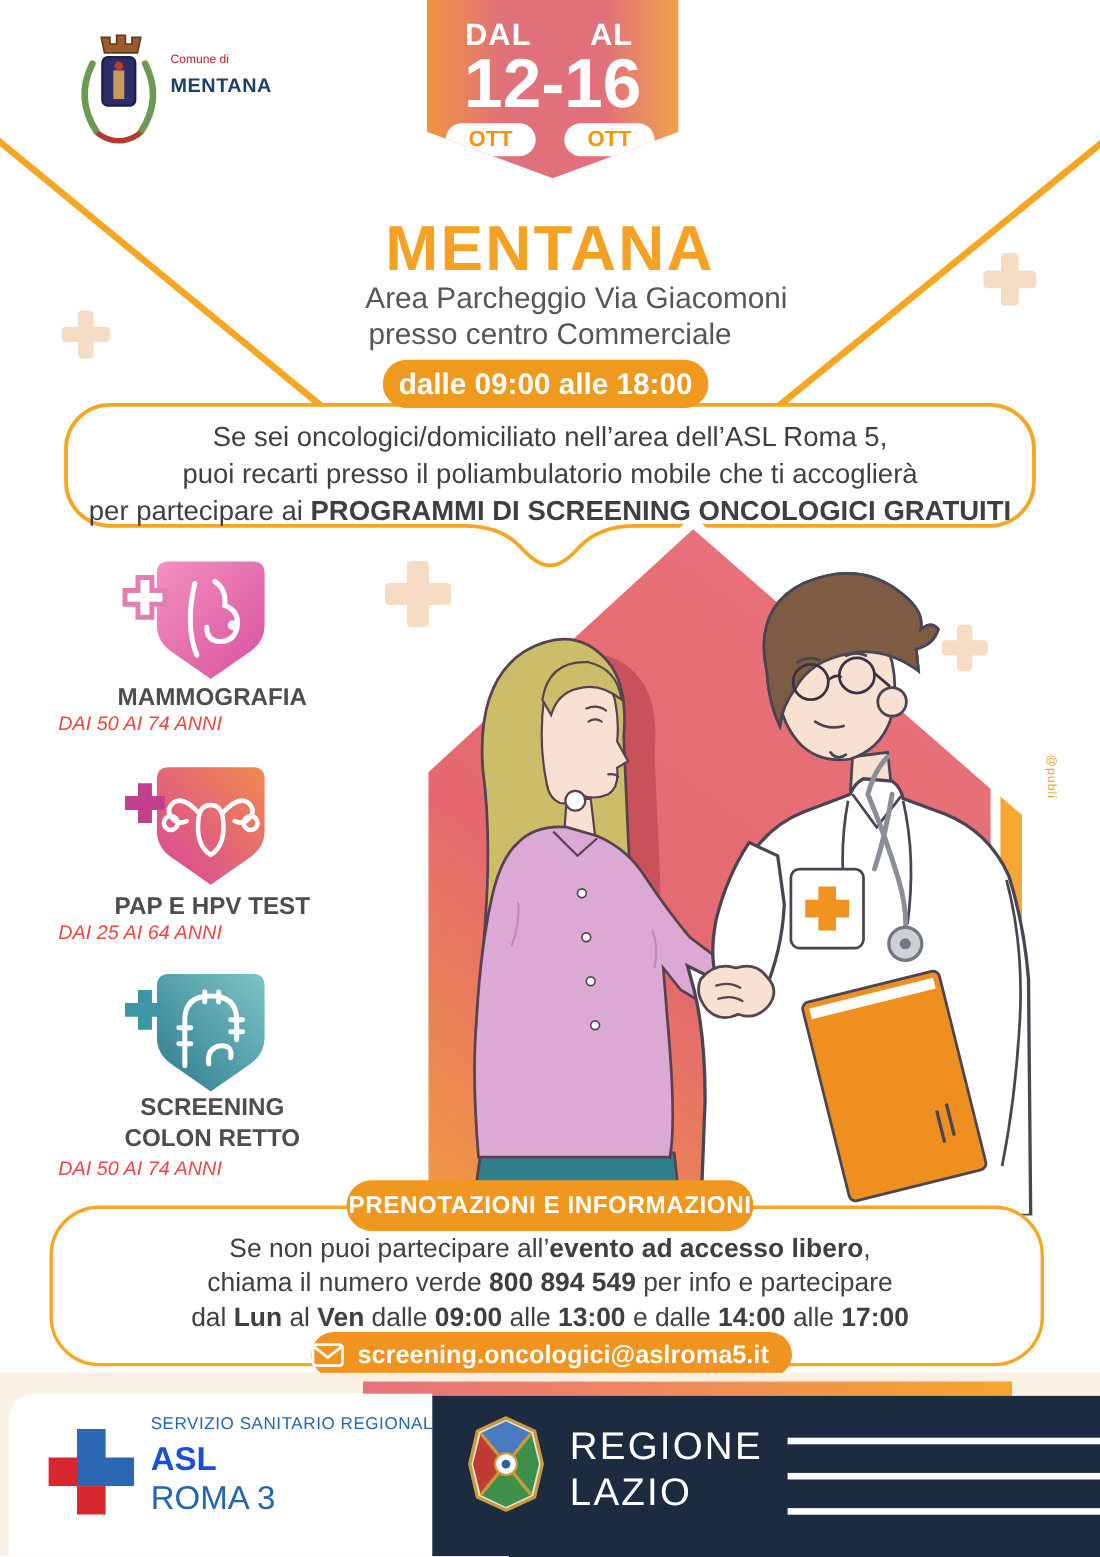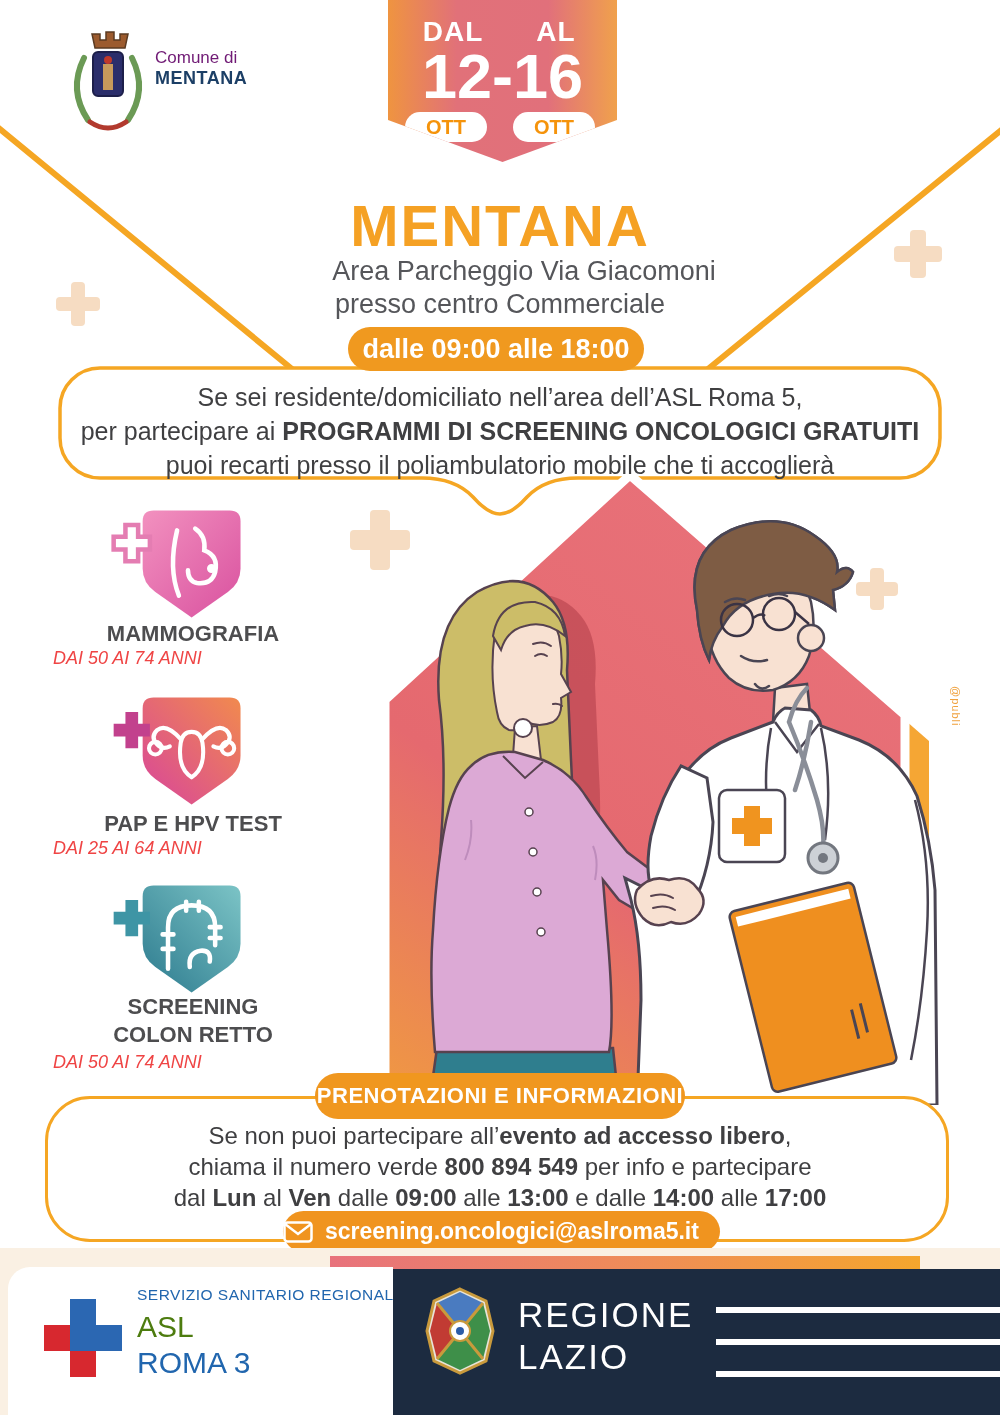--- a/index.html
+++ b/index.html
@@ -11,21 +11,21 @@
   .pennant{left:388px;top:0;width:229px;height:162px;
     background:linear-gradient(90deg,#EF9440 0%,#E17179 30%,#E1707B 70%,#F0A14C 100%);
     clip-path:polygon(0 0,100% 0,100% 74%,50% 100%,0 74%);}
   .pennant .dal{left:30px;top:16px;width:70px;text-align:center;color:#fff;font-size:28px;font-weight:600;letter-spacing:1px;}
   .pennant .al{left:138px;top:16px;width:60px;text-align:center;color:#fff;font-size:28px;font-weight:600;letter-spacing:1px;}
   .pennant .dates{left:0;top:40px;width:100%;text-align:center;color:#fff;font-size:63px;font-weight:800;}
   .ott{top:112px;width:82px;height:30px;background:#fff;border-radius:16px;
        display:flex;align-items:center;justify-content:center;color:#F5930B;font-weight:800;font-size:20px;}
 
   
-  .logo-text1{left:155px;top:48px;font-size:17px;color:#701a75;}
+  .logo-text1{left:155px;top:48px;font-size:11px;color:#b91c1c;}
   .logo-text2{left:155px;top:68px;font-size:18px;font-weight:800;color:#1C3F66;letter-spacing:.5px;}
   .city{left:0;top:192px;width:1000px;text-align:center;font-size:58px;font-weight:800;color:#F5A124;letter-spacing:2px;}
   .addr{left:0;width:1000px;text-align:center;font-size:27px;color:#55565A;}
   .hours{left:348px;top:327px;width:296px;height:44px;border-radius:23px;background:#F0991F;
          display:flex;align-items:center;justify-content:center;color:#fff;font-size:27px;font-weight:700;}
 
   
   .intro{left:60px;top:380px;width:880px;text-align:center;font-size:25px;line-height:34px;color:#3F3F41;}
   .intro b,.bk b{font-weight:800;}
 
@@ -40,21 +40,21 @@
   .bk{left:50px;top:1120px;width:900px;text-align:center;font-size:24px;line-height:31px;color:#3F3F41;}
   .email-pill{left:283px;top:1211px;width:437px;height:41px;border-radius:22px;background:#F0941F;
               display:flex;align-items:center;gap:12px;color:#fff;font-size:23px;font-weight:700;}
 
   
   .foot-bg{left:0;top:1248px;width:1000px;height:167px;background:#FAF0E3;}
   .foot-strip{left:330px;top:1256px;width:590px;height:14px;
               background:linear-gradient(90deg,#E8727C 0%,#EF8E56 55%,#F5A62D 100%);}
   .foot-card{left:8px;top:1267px;width:385px;height:148px;background:#fff;border-radius:22px 0 0 0;}
   .ssr{left:137px;top:1286px;font-size:15.5px;letter-spacing:.5px;color:#2166AE;}
-  .asl1{left:137px;top:1310px;font-size:30px;color:#4d7c0f;font-weight:400;}
+  .asl1{left:137px;top:1310px;font-size:30px;color:#1d4ed8;font-weight:700;}
   .asl2{left:137px;top:1346px;font-size:30px;color:#2166AE;font-weight:500;}
   .navy{left:393px;top:1269px;width:607px;height:146px;background:#1C2B40;}
   .reg1{left:518px;top:1295px;font-size:35px;color:#fff;letter-spacing:2px;}
   .reg2{left:518px;top:1337px;font-size:35px;color:#fff;letter-spacing:2px;}
   .bar{left:716px;width:284px;height:5.5px;background:#fff;}
 
   
   .plus{position:absolute;}
   .plus .v{position:absolute;left:33%;top:0;width:34%;height:100%;background:#F6DCC2;border-radius:4px;}
   .plus .h{position:absolute;top:33%;left:0;width:100%;height:34%;background:#F6DCC2;border-radius:4px;}
@@ -170,23 +170,23 @@
     <div class="abs ott" style="left:17px;">OTT</div>
     <div class="abs ott" style="left:125px;">OTT</div>
   </div>
 
   <div class="abs city">MENTANA</div>
   <div class="abs addr" style="top:256px;padding-left:24px;">Area Parcheggio Via Giacomoni</div>
   <div class="abs addr" style="top:289px;">presso centro Commerciale</div>
   <div class="abs hours">dalle 09:00 alle 18:00</div>
 
   <div class="abs intro">
-    <div>Se sei residente/domiciliato nell’area dell’ASL Roma 5,</div>
+    <div>Se sei oncologici/domiciliato nell’area dell’ASL Roma 5,</div>
+    <div>puoi recarti presso il poliambulatorio mobile che ti accoglierà</div>
     <div><span>per partecipare ai </span><b>PROGRAMMI DI SCREENING ONCOLOGICI GRATUITI</b></div>
-    <div>puoi recarti presso il poliambulatorio mobile che ti accoglierà</div>
   </div>
 
   <svg class="abs" style="left:110px;top:505px" width="136" height="116" viewBox="0 0 150 128">
     <defs>
         <linearGradient id="gS1" x1="0" y1="0" x2="1" y2="1">
       <stop offset="0" stop-color="#F291BF"></stop>
           <stop offset="1" stop-color="#D9519F"></stop>
         </linearGradient>
       </defs>
     <path d="M48,6 H132 Q144,6 144,18 V70 Q144,86 130,96 L90,124 L50,96 Q36,86 36,70 V18 Q36,6 48,6 Z" fill="url(#gS1)"></path>

